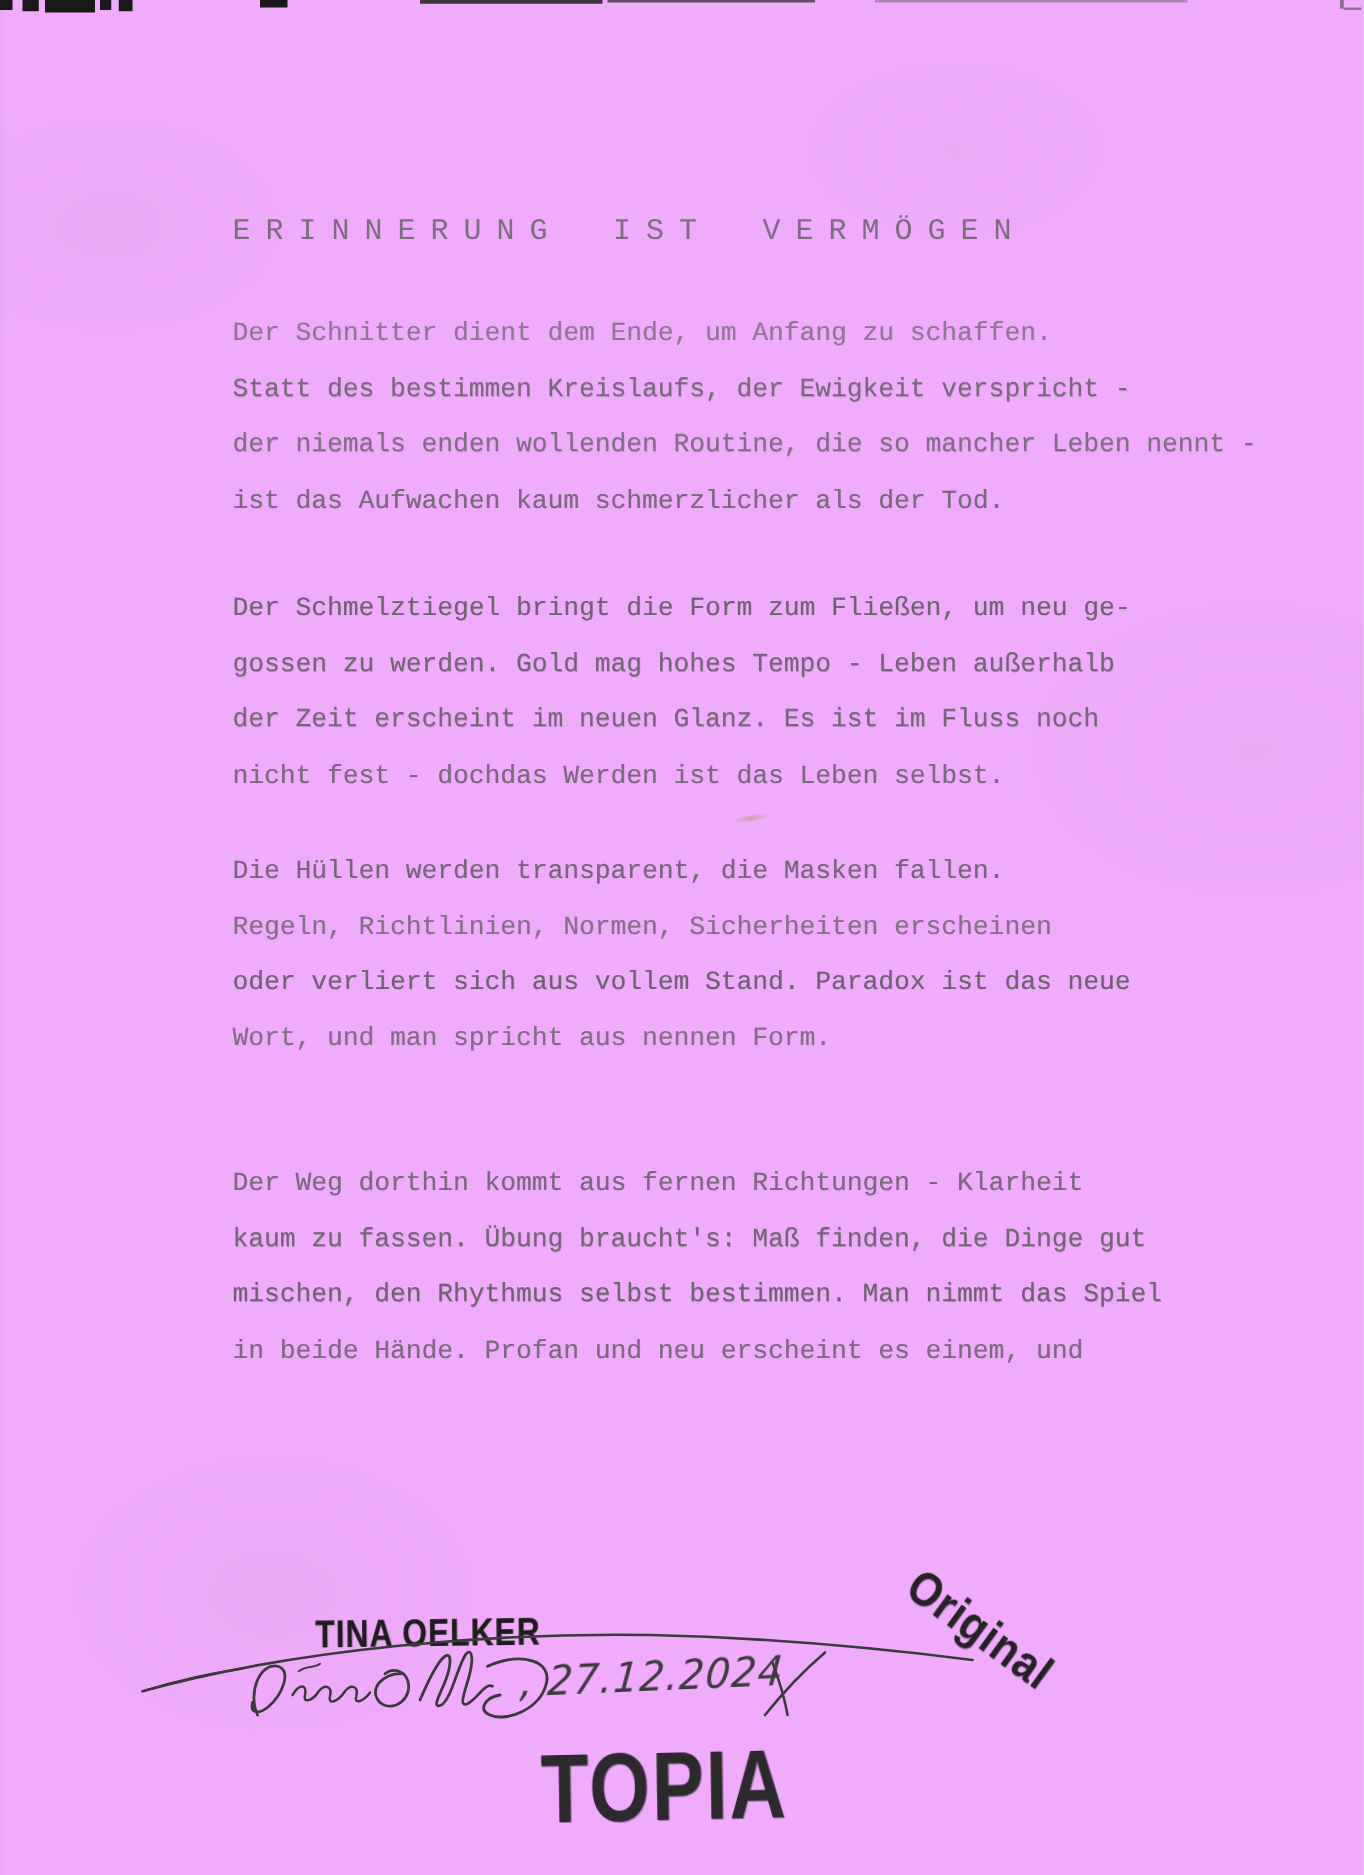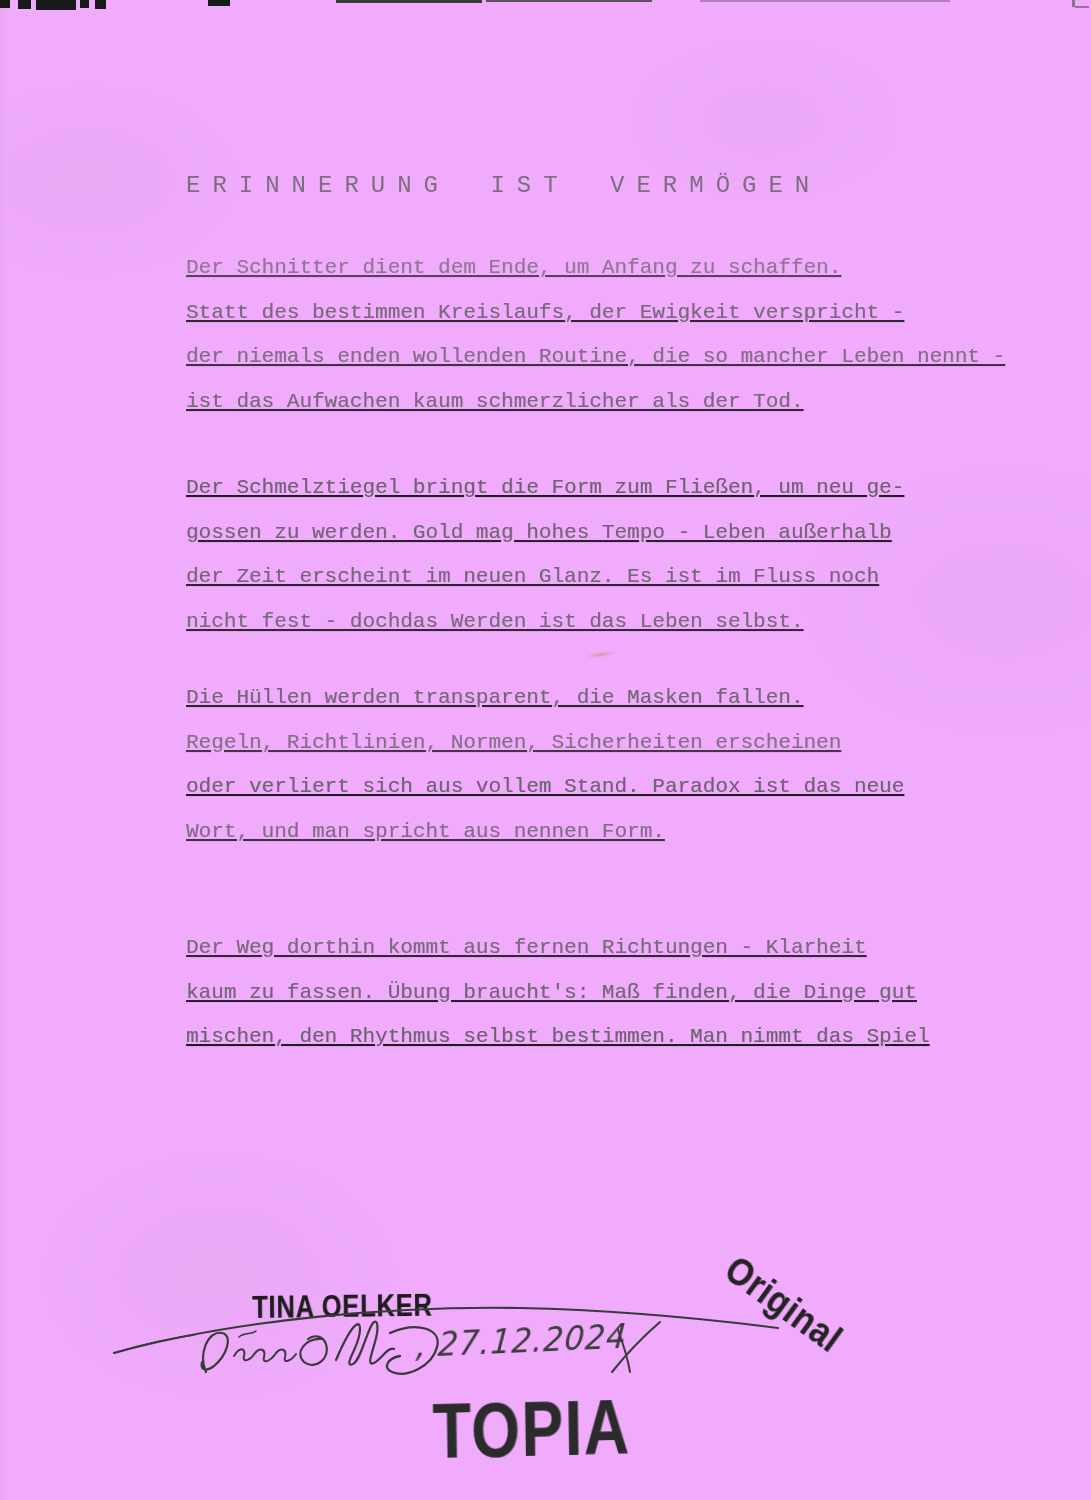--- a/index.html
+++ b/index.html
@@ -16,21 +16,21 @@
       radial-gradient(260px 180px at 20% 85%, rgba(120,115,105,0.05), transparent 70%),
       radial-gradient(200px 120px at 70% 8%,  rgba(120,115,105,0.04), transparent 70%),
       linear-gradient(90deg, rgba(100,95,88,0.06) 0px, transparent 6px);
   }
   
   .title{
     position:absolute;left:186px;top:172px;margin:0;
     font-size:24px;font-weight:400;letter-spacing:12px;word-spacing:14px;
     color:#5c5c5c;opacity:.78;filter:blur(.3px);white-space:nowrap;
   }
-  .para{position:absolute;left:186px;width:880px;filter:blur(.3px);text-decoration:underline;}
+  .para{position:absolute;left:186px;width:880px;filter:blur(.3px);}
   .para .line{
     height:44.5px;line-height:44.5px;font-size:21px;color:#565656;
     white-space:nowrap;text-shadow:0.4px 0.3px 0.5px rgba(86,86,86,0.45);
   }
   .p1{top:246px}.p2{top:466px}.p3{top:676px}.p4{top:926px}
   
   .art{position:absolute;background:#191919;}
   .art.thin{background:#3a3a3a;}
   
   .smudge{
@@ -103,20 +103,21 @@
     <div class="line" style="opacity:.80">Die Hüllen werden transparent, die Masken fallen.</div>
     <div class="line" style="opacity:.70">Regeln, Richtlinien, Normen, Sicherheiten erscheinen</div>
     <div class="line" style="opacity:.85">oder verliert sich aus vollem Stand. Paradox ist das neue</div>
     <div class="line" style="opacity:.72">Wort, und man spricht aus nennen Form.</div>
   </div>
 
   <div class="para p4">
     <div class="line" style="opacity:.78">Der Weg dorthin kommt aus fernen Richtungen - Klarheit</div>
     <div class="line" style="opacity:.82">kaum zu fassen. Übung braucht's: Maß finden, die Dinge gut</div>
     <div class="line" style="opacity:.85">mischen, den Rhythmus selbst bestimmen. Man nimmt das Spiel</div>
+    <div class="line" style="opacity:.76">in beide Hände. Profan und neu erscheint es einem, und</div>
   </div>
 
   <div class="smudge"></div>
 
   <div class="stamp name-stamp">TINA OELKER</div>
 
   <div class="hand-date">, 27.12.2024</div>
 
   <svg class="sig-svg" viewBox="0 0 1091 1500">
 

